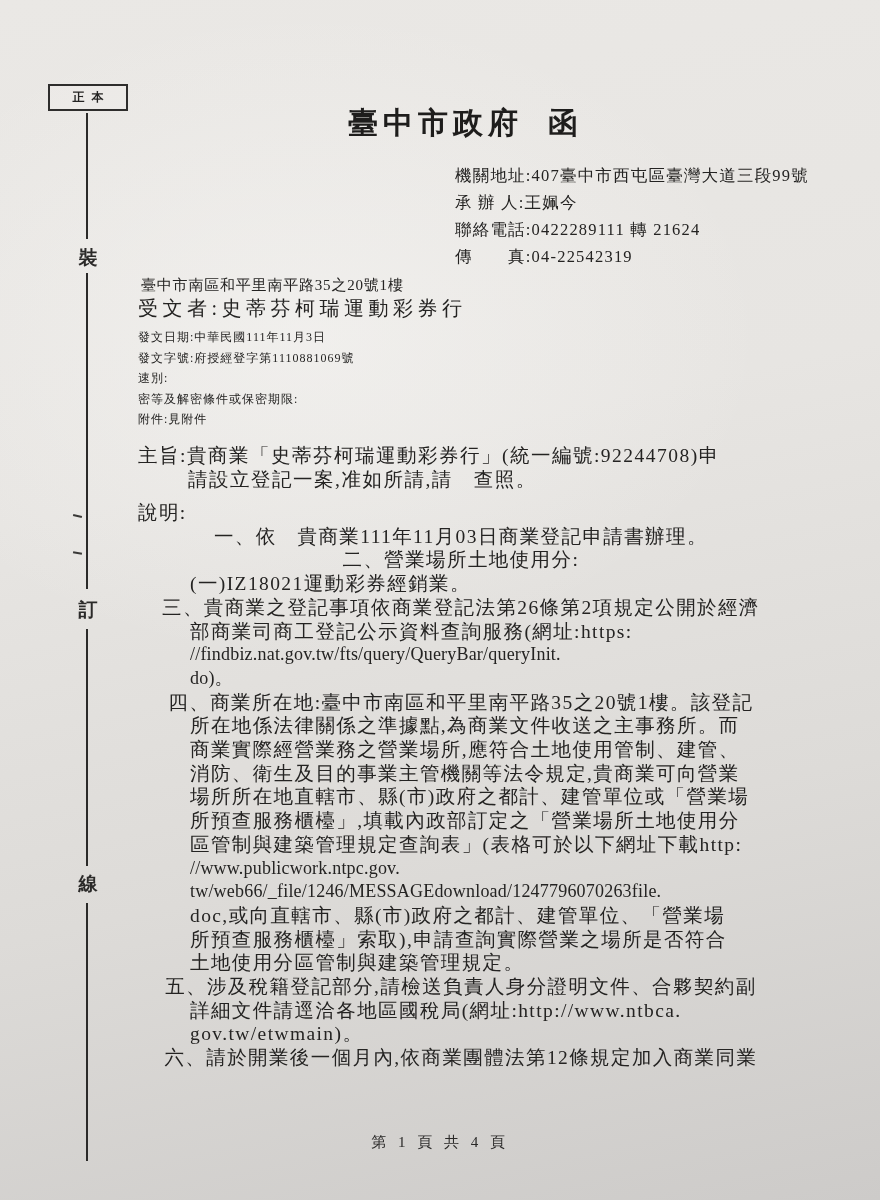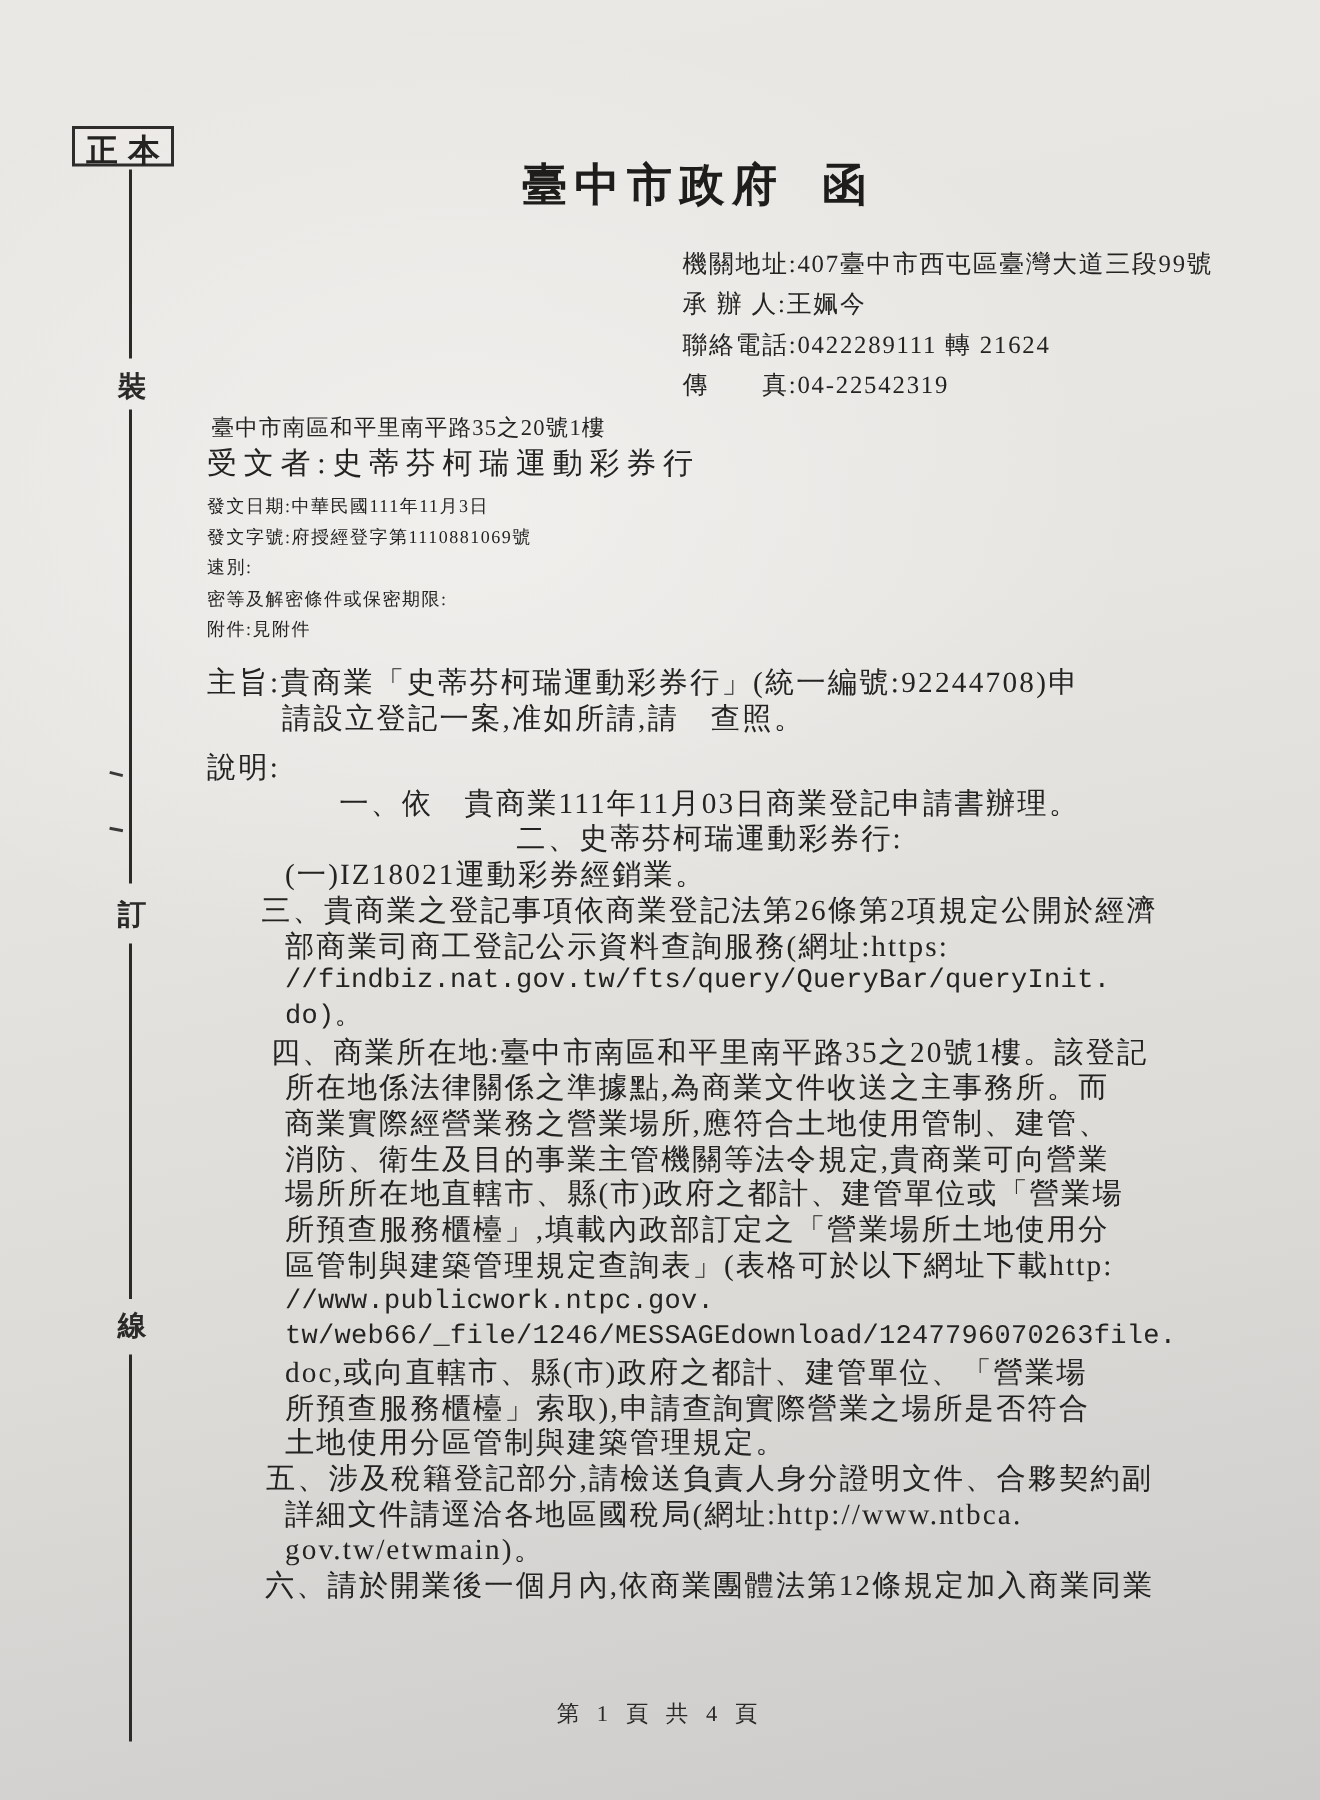--- a/index.html
+++ b/index.html
@@ -12,24 +12,24 @@
     background:
       radial-gradient(ellipse 700px 500px at 35% 28%, rgba(248,247,245,0.55) 0%, rgba(248,247,245,0) 65%),
       linear-gradient(168deg, #eae8e5 0%, #e7e5e2 38%, #dddbd8 68%, #cdcbc9 100%);
     font-family: "Liberation Serif", "DejaVu Serif", serif;
     color: #242322;
   }
 
   
   .copy-box {
     position: absolute; left: 48px; top: 84px;
-    width: 68px; height: 27px;
+    width: 80px; height: 27px;
     border: 2px solid #2e2d2c;
-    display: flex; justify-content: center;
-    font-size: 21px; letter-spacing: 7px; padding-left: 7px;
+    display: flex; align-items: center; justify-content: center;
+    font-size: 12px; letter-spacing: 7px; padding-left: 7px;
     font-weight: 600; color: #242322;
     background: rgba(240,239,236,0.35);
   }
   .rail-seg { position: absolute; left: 86px; width: 2px; background: #2b2a29; }
   .seg1 { top: 113px; height: 126px; }
   .seg2 { top: 273px; height: 316px; }
   .seg3 { top: 629px; height: 237px; }
   .seg4 { top: 903px; height: 258px; }
   .rail-char {
     position: absolute; left: 76px; width: 24px;
@@ -64,21 +64,21 @@
 
   
   .exp { position: absolute; left: 138px; top: 501px; font-size: 19.5px; letter-spacing: 1.4px; }
   .exp .line { line-height: 23.7px; white-space: pre; font-family: Liberation Serif, serif; }
   .exp .label { padding-left: 0; }
   .exp .item  { padding-left: 24px; text-align: center; }
   .exp .cont  { padding-left: 52px; }
   .exp .sub   { padding-left: 52px; }
   .exp .url   {
     padding-left: 52px;
-    font-family: Liberation Mono, monospace;
+    font-family: Liberation Serif, serif;
     font-size: 18px; letter-spacing: 0.2px;
   }
 
   
   .footer {
     position: absolute; left: 0; top: 1133px; width: 880px;
     text-align: center; font-size: 15px; letter-spacing: 4px; white-space: pre;
     color: #2a2928;
   }
 </style>
@@ -120,21 +120,21 @@
     </div>
 
   <div class="subject">
       <div class="line first">主旨:貴商業「史蒂芬柯瑞運動彩券行」(統一編號:92244708)申</div>
       <div class="line cont">請設立登記一案,准如所請,請　查照。</div>
     </div>
 
   <div class="exp">
       <div class="line label">說明:</div>
       <div class="line item">一、依　貴商業111年11月03日商業登記申請書辦理。</div>
-      <div class="line item">二、史蒂芬柯瑞運動彩券行:</div>
+      <div class="line item">二、營業場所土地使用分:</div>
       <div class="line sub">(一)IZ18021運動彩券經銷業。</div>
       <div class="line item">三、貴商業之登記事項依商業登記法第26條第2項規定公開於經濟</div>
       <div class="line cont">部商業司商工登記公示資料查詢服務(網址:https:</div>
       <div class="line url">//findbiz.nat.gov.tw/fts/query/QueryBar/queryInit.</div>
       <div class="line url">do)。</div>
       <div class="line item">四、商業所在地:臺中市南區和平里南平路35之20號1樓。該登記</div>
       <div class="line cont">所在地係法律關係之準據點,為商業文件收送之主事務所。而</div>
       <div class="line cont">商業實際經營業務之營業場所,應符合土地使用管制、建管、</div>
       <div class="line cont">消防、衛生及目的事業主管機關等法令規定,貴商業可向營業</div>
       <div class="line cont">場所所在地直轄市、縣(市)政府之都計、建管單位或「營業場</div>

